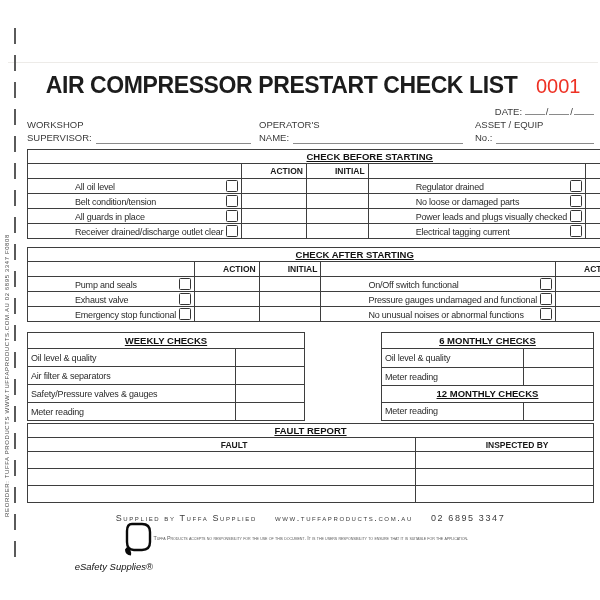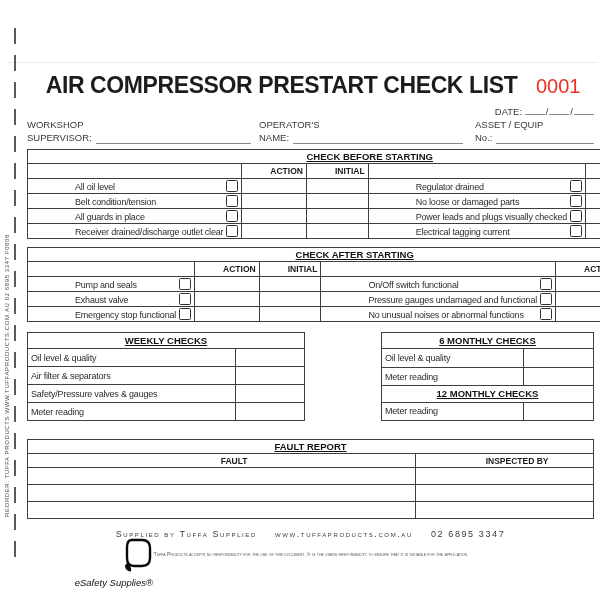--- a/index.html
+++ b/index.html
@@ -49,21 +49,21 @@
   
   .mid-row{display:flex;margin-top:10px;}
   .wtab{width:278px;border:1.5px solid #3a3a3a;}
   .mtab{width:213px;border:1.5px solid #3a3a3a;margin-left:auto;}
   .wtab td,.mtab td{height:17px;}
   .wtab td.ti,.mtab td.ti{height:15px;}
   .wtab .vc{width:62px;}
   .mtab .vc{width:63px;}
 
   
-  .ftab{width:567px;border:1.5px solid #3a3a3a;margin-top:18px;}
+  .ftab{width:567px;border:1.5px solid #3a3a3a;margin-top:2px;}
   .ftab td{height:16px;}
   .ftab td.ti{height:13px;}
   .ftab td.ch{height:13px;}
   .fc{width:408px;}
   .ic{width:159px;}
 
   
   .footer{position:relative;margin-top:4px;height:56px;}
   .logo{position:absolute;left:16px;top:8px;width:110px;text-align:right;font-style:italic;}
   .logo-text{font-size:9.5px;color:#111;margin-top:0px;}

